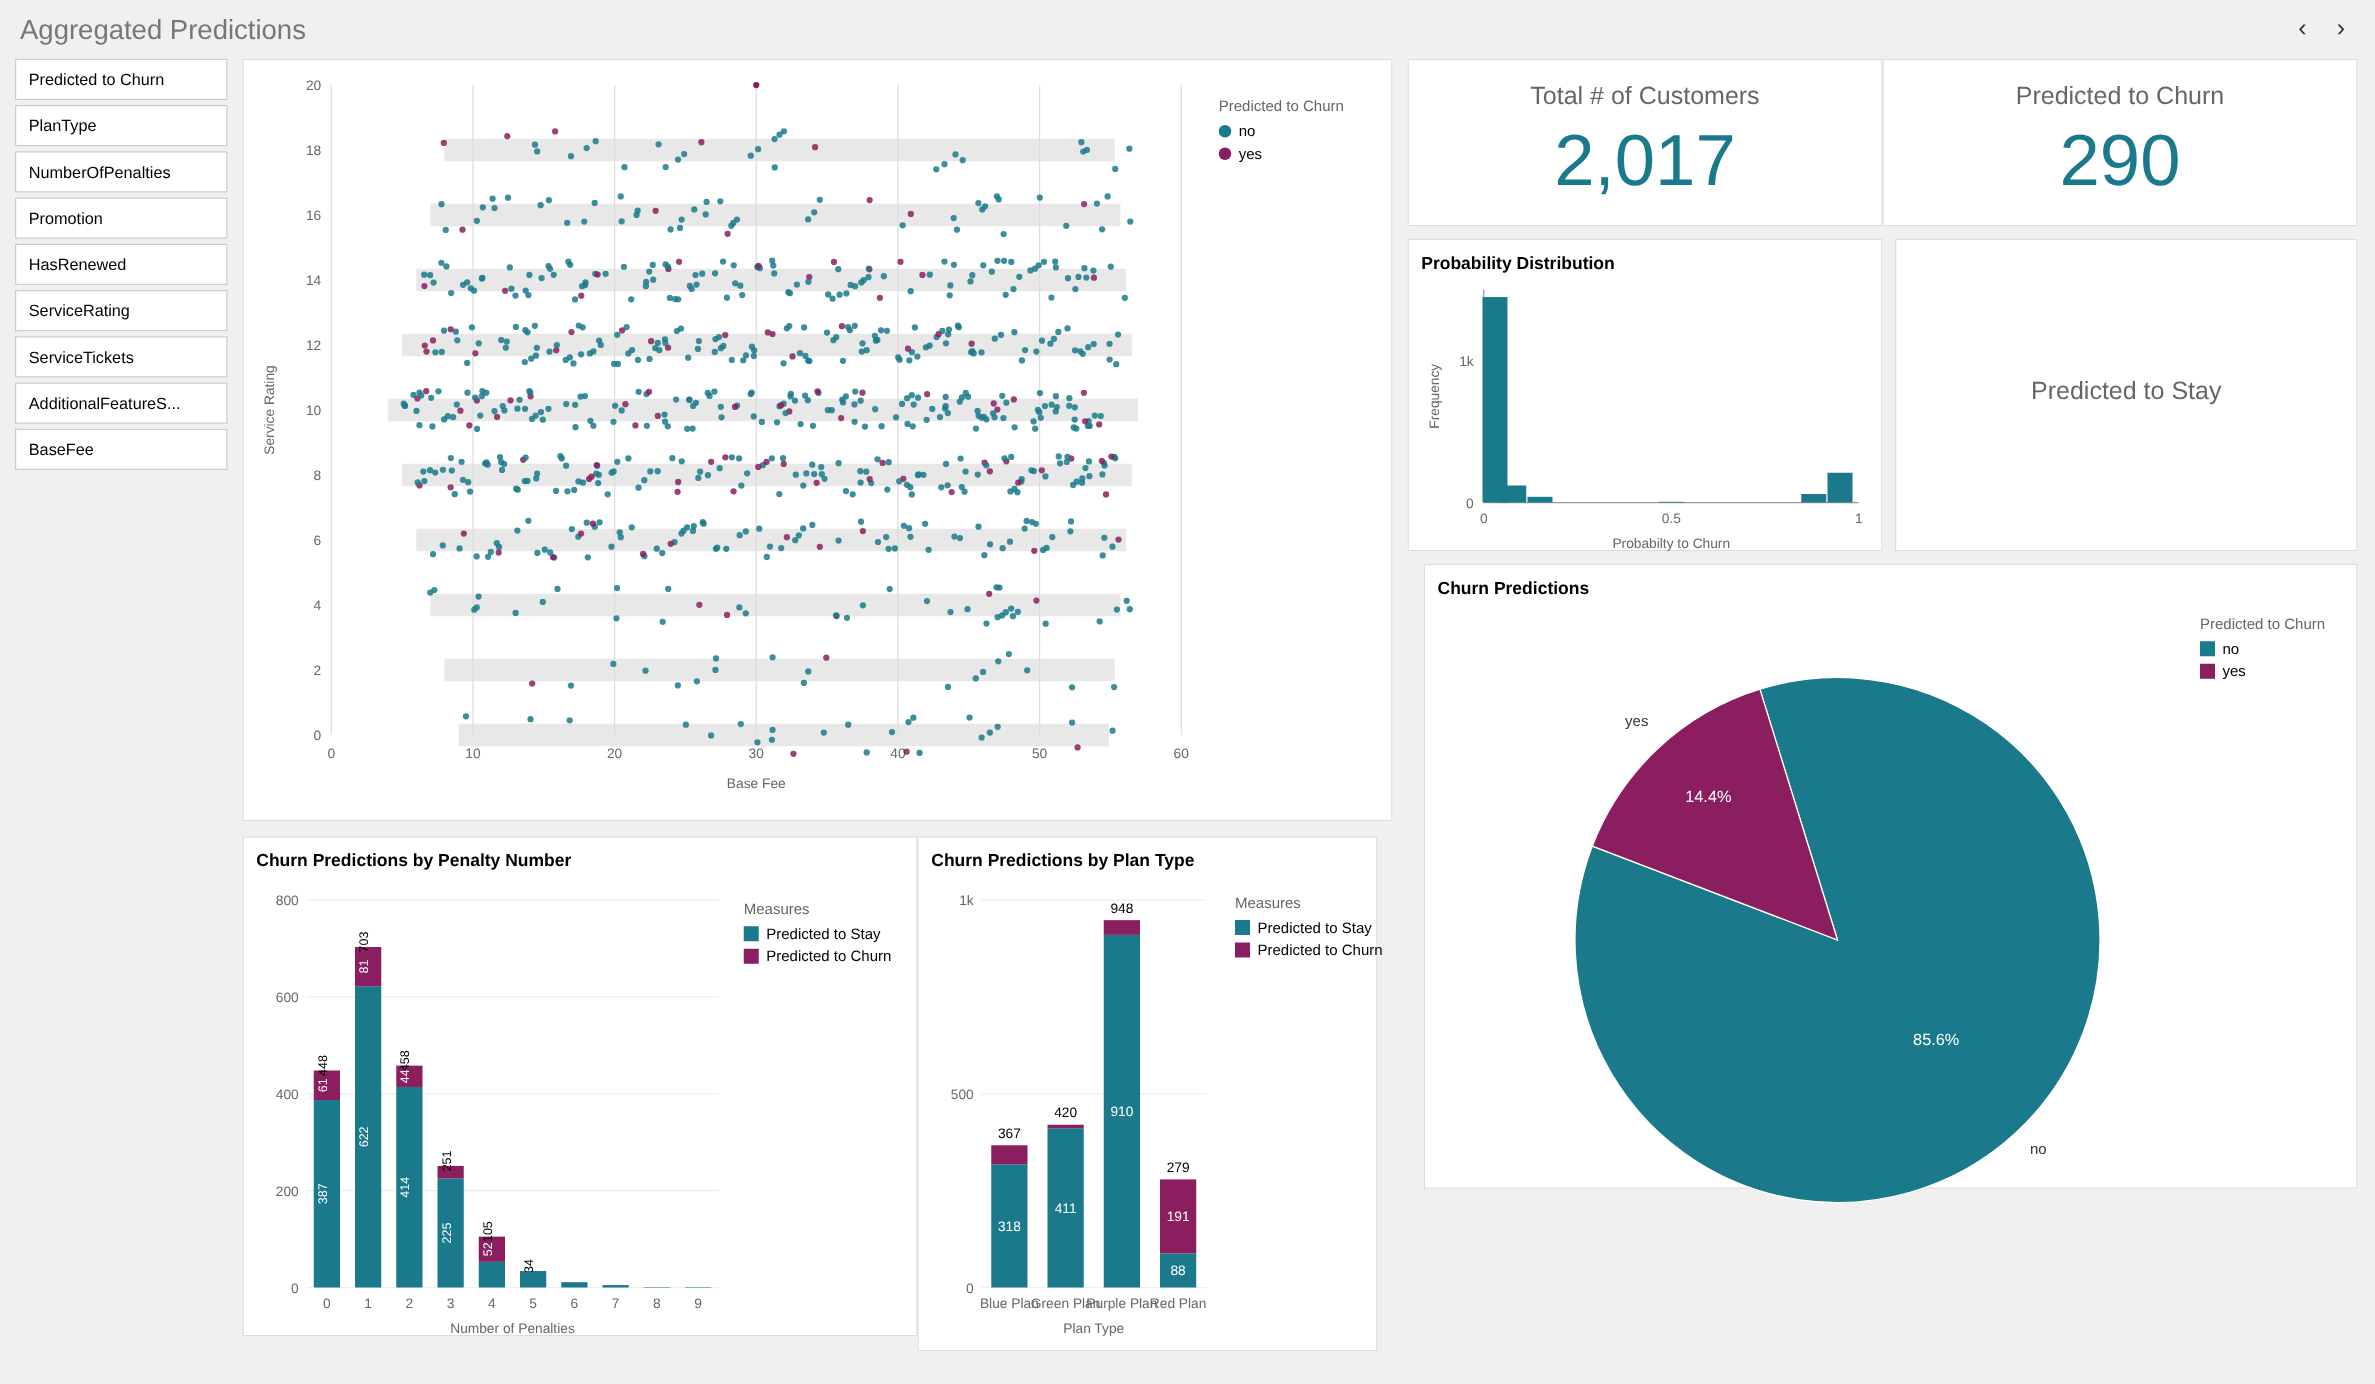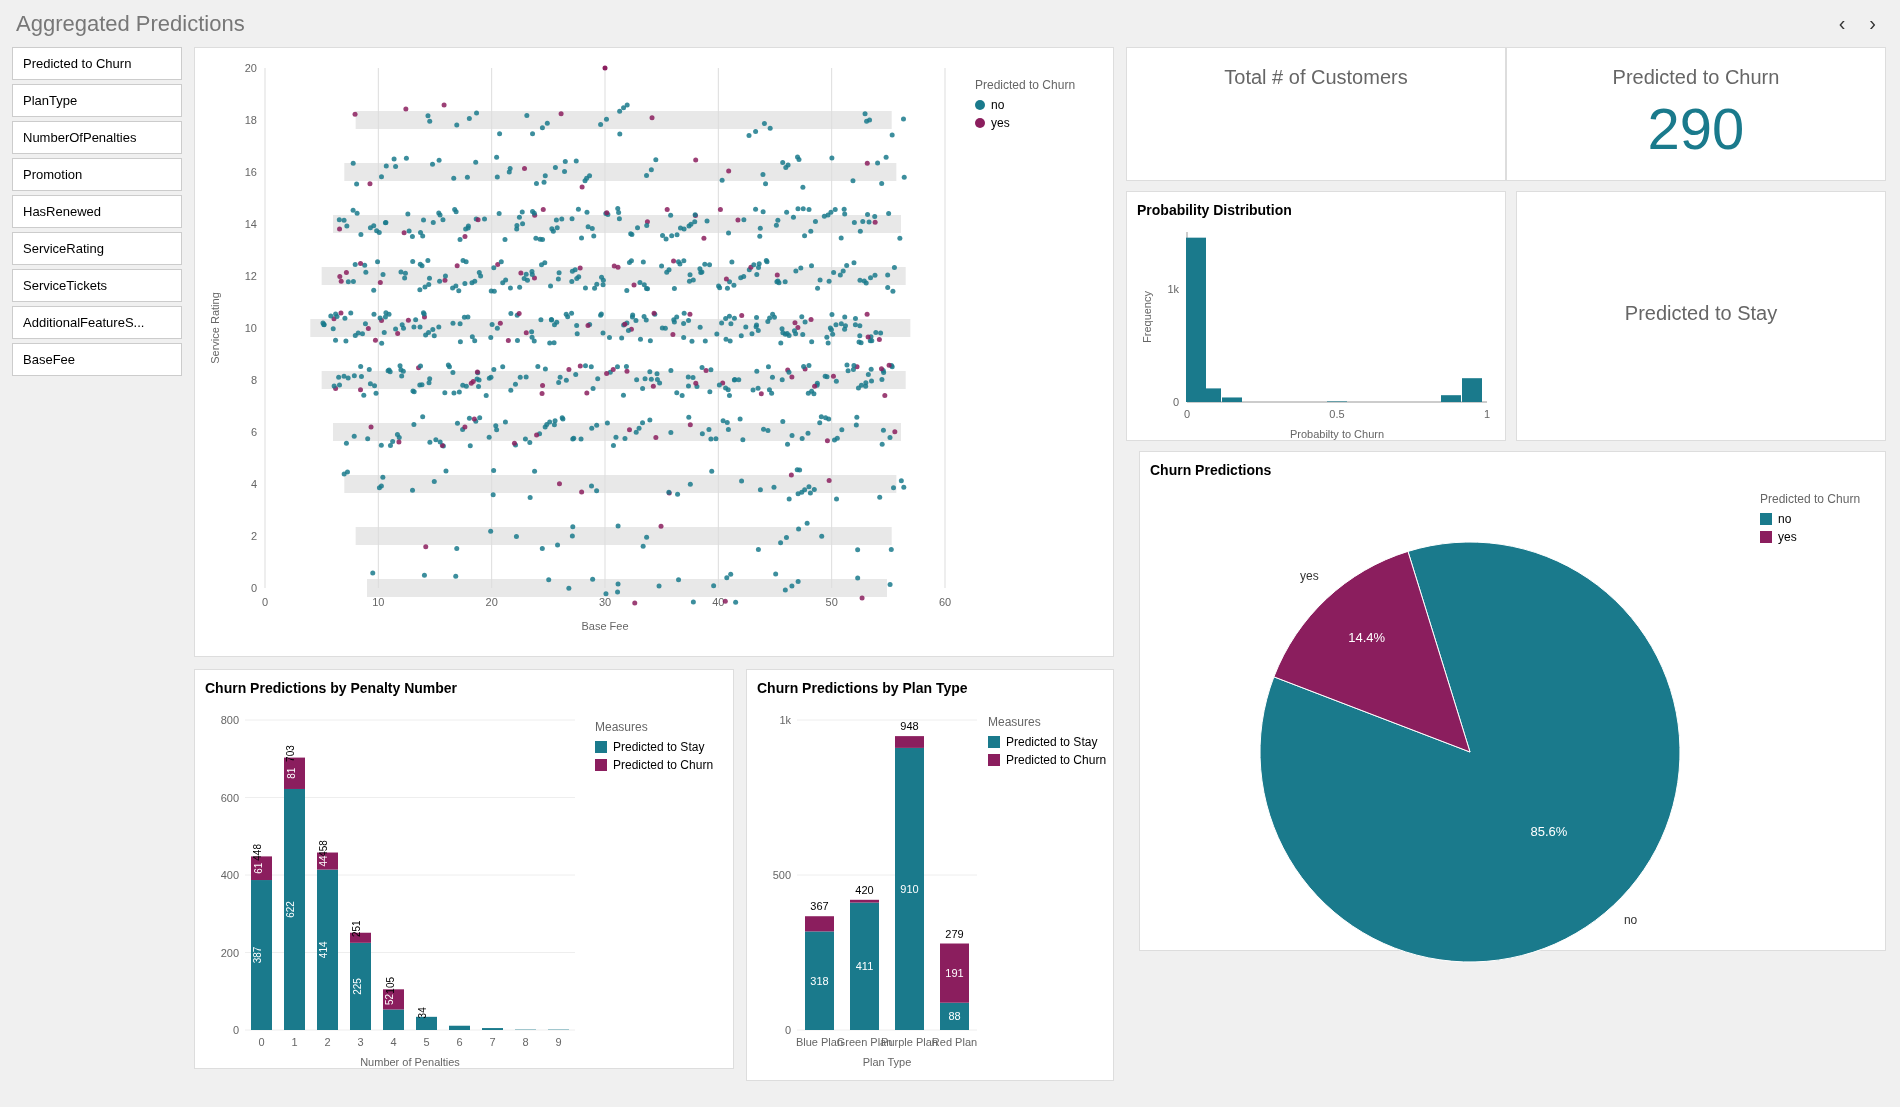--- a/index.html
+++ b/index.html
@@ -21,21 +21,21 @@
   .mid-row { display: flex; gap: 10px; }
   .legend { font-size: 12px; }
   .legend-title { color: #666; margin-bottom: 6px; }
   .legend-item { display: flex; align-items: center; gap: 6px; margin-bottom: 4px; }
   .legend-sq { width: 12px; height: 12px; }
   .legend-cr { width: 10px; height: 10px; border-radius: 50%; }
   .teal { background: #1a7a8c; }
   .mag { background: #8b1e5e; }
   .axis-label { font-size: 11px; fill: #666; }
   .tick { font-size: 11px; fill: #666; }
-  .bottom-row { display: flex; gap: 12px; }
+  .bottom-row { display: flex; gap: 0; }
   svg { display: block; }
 </style>
 </head>
 <body>
 
 <div class="header">
   <span>Aggregated Predictions</span>
   <div class="header-nav">
     <button class="nav-btn">‹</button>
     <button class="nav-btn">›</button>
@@ -1055,20 +1055,21 @@
             </svg>
         </div>
       </div>
     </div>
   </div>
 
   <div class="col3">
     <div class="kpi-row">
       <div class="kpi">
         <div class="kpi-label">Total # of Customers</div>
+        <div class="kpi-value">2,017</div>
       </div>
       <div class="kpi">
         <div class="kpi-label">Predicted to Churn</div>
         <div class="kpi-value">290</div>
       </div>
     </div>
 
     <div class="mid-row">
       <div class="card" style="width:380px;height:250px;">
         <div class="card-title">Probability Distribution</div>

